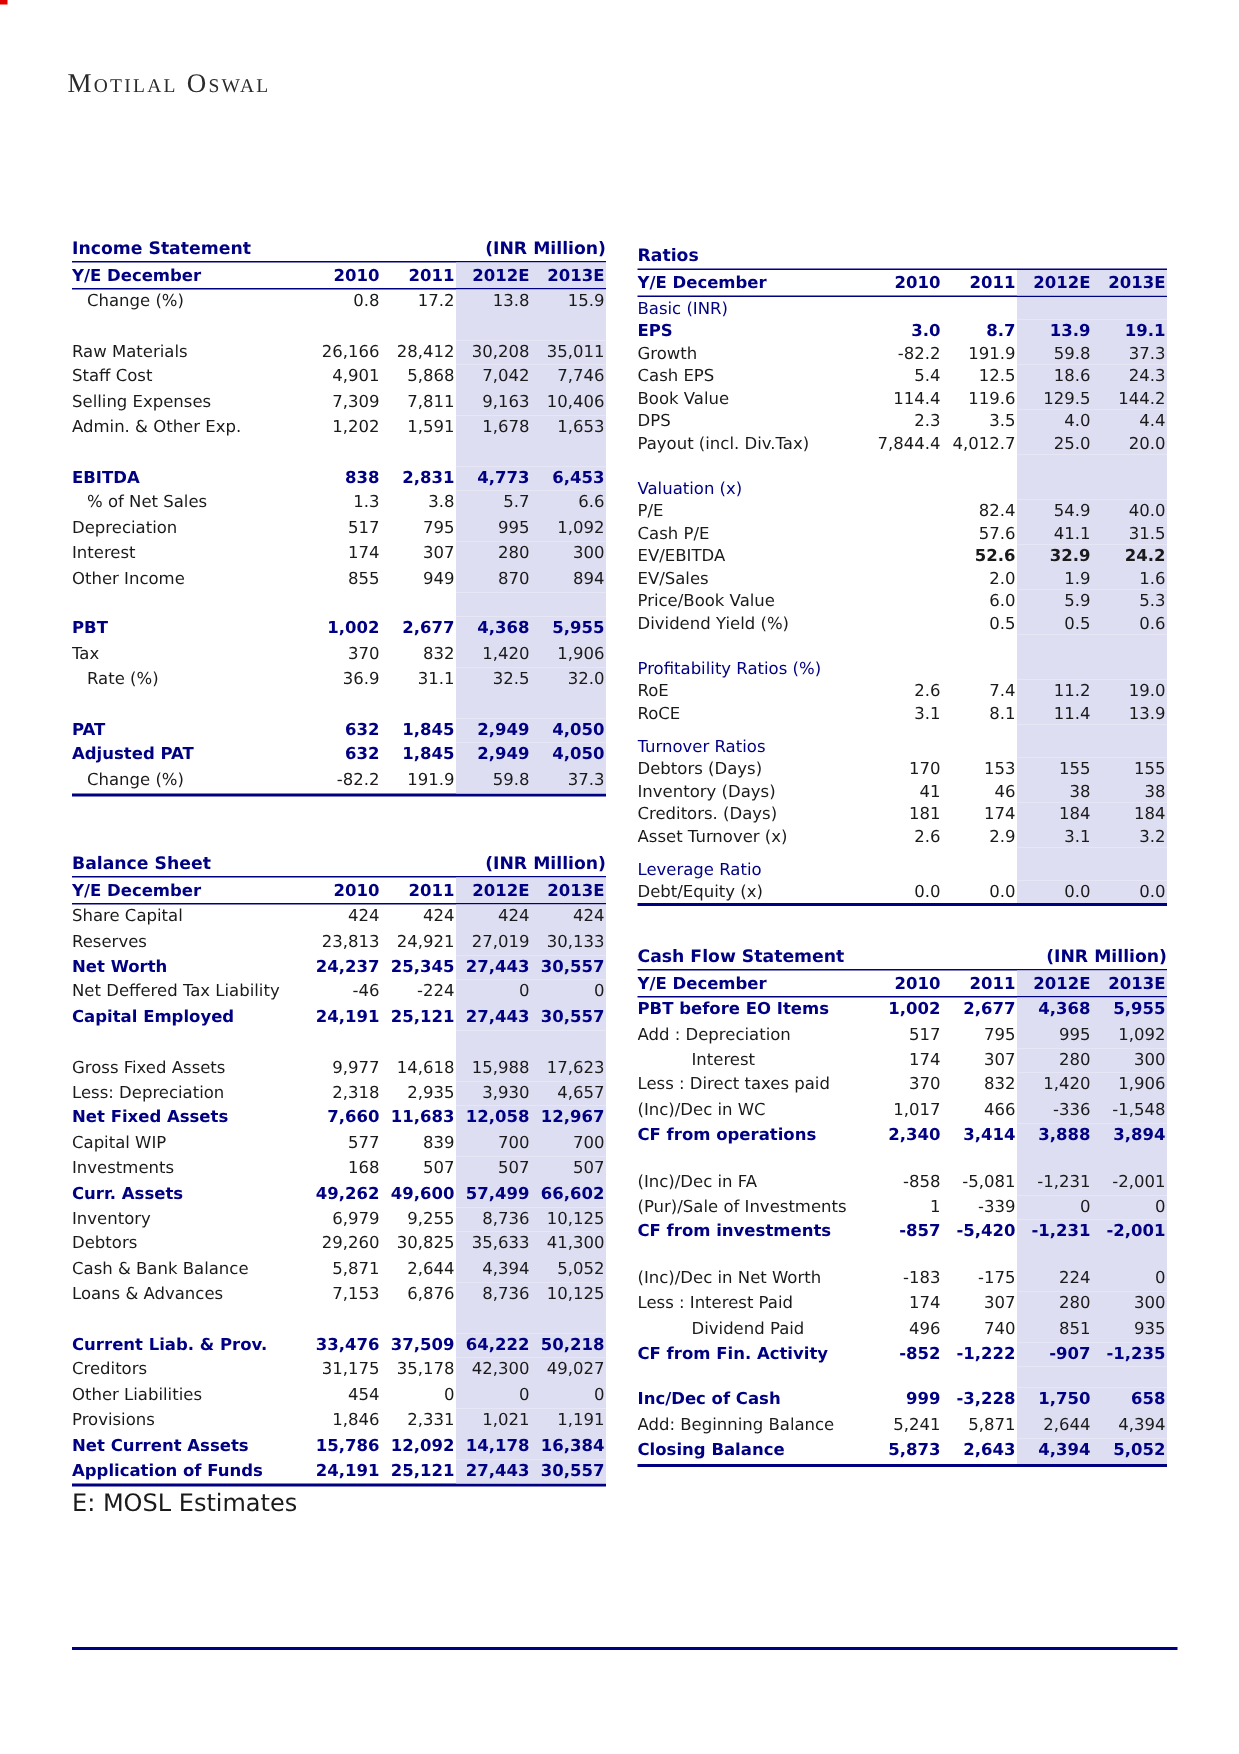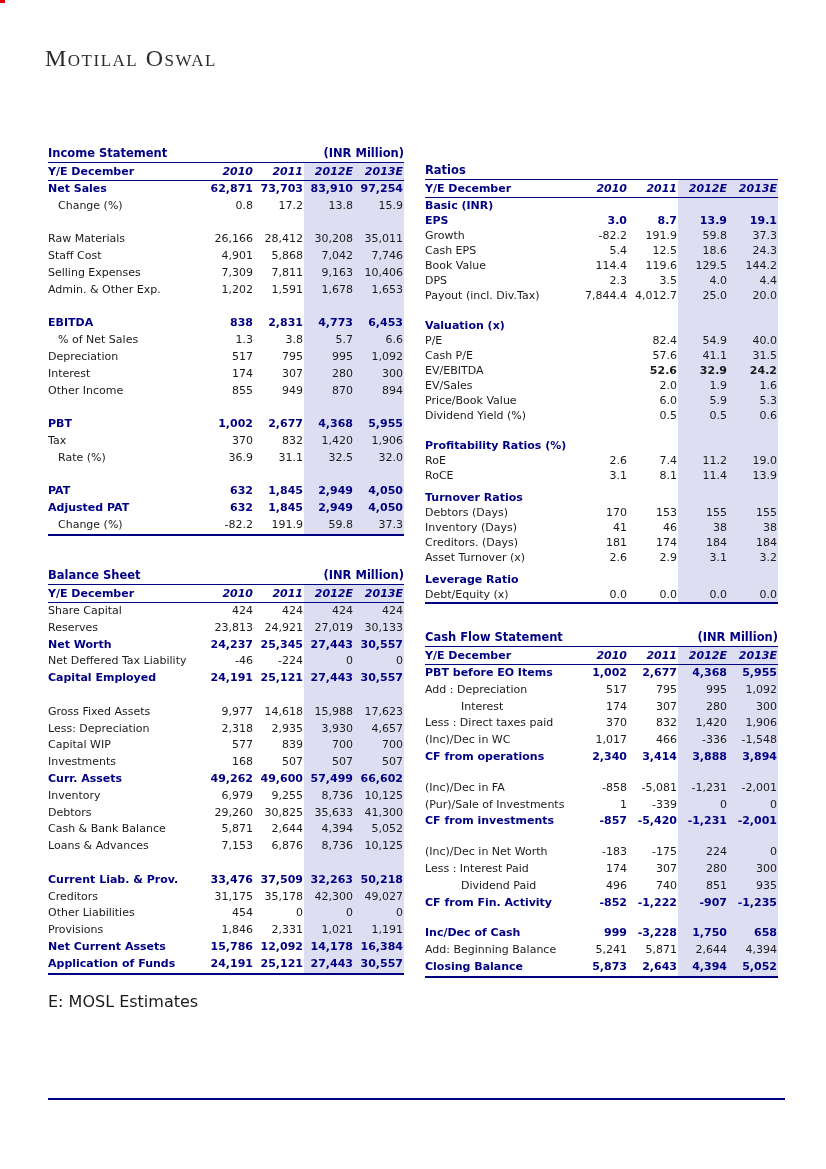--- a/index.html
+++ b/index.html
@@ -18,52 +18,52 @@
     overflow:hidden;
   }
   #corner-mark{
     position:absolute;left:0;top:0;width:5px;height:3px;
     background:var(--red-mark);
   }
   #logo{
     position:absolute;left:45px;top:45px;
     font-family:"Liberation Serif","DejaVu Serif",serif;
     font-variant:small-caps;
-    font-size:24px;font-weight:500;letter-spacing:1.5px;
+    font-size:18px;font-weight:500;letter-spacing:1.5px;
     color:#2b2b2b;white-space:nowrap;
   }
   .tbl{
     position:absolute;
     font-size:11px;
     border-bottom:2px solid var(--navy);
   }
-  #income-statement{left:48px;top:144px;width:356px;--rh:16.8px;}
+  #income-statement{left:48px;top:156px;width:356px;--rh:16.8px;}
   #balance-sheet   {left:48px;top:566px;width:356px;--rh:16.8px;}
   #ratios          {left:425px;top:148px;width:353px;margin-top:13px;--rh:15px;}
   #cash-flow       {left:425px;top:628px;width:353px;--rh:16.8px;}
 
   .t-title{
     display:flex;justify-content:space-between;align-items:flex-end;
     height:19px;line-height:18px;
     border-bottom:1.5px solid var(--navy);
     font-weight:bold;color:var(--navy);font-size:11.5px;
     white-space:nowrap;
   }
   .row{display:flex;height:var(--rh);line-height:var(--rh);}
   .row.head{
     height:18px;line-height:17px;
     font-weight:bold;color:var(--navy);
     border-bottom:1.5px solid var(--navy);
   }
-  .row.head .val{line-height:17px;font-style:italic;}
+  .row.head .val{line-height:17px;}
   .label{flex:1;white-space:nowrap;overflow:hidden;}
   .val{width:50px;text-align:right;white-space:nowrap;padding-right:1px;}
   .val.c2,.val.c3{background:var(--shade);}
   .row.bold{color:var(--navy);font-weight:bold;}
-  .row.sub{color:var(--navy);font-weight:bold;}
+  .row.sub{color:var(--navy);font-weight:normal;}
   .row.indent .label{padding-left:10px;}
   .row.indent2 .label{padding-left:36px;}
   .row.blank{height:var(--rh);}
   #ratios .row.blank{height:15px;}
   #ratios .row.blank-small{height:7px;}
   #cash-flow .row.blank{height:14px;}
   .val.vb{font-weight:bold;}
   #estimates-note{
     position:absolute;left:48px;top:992px;
     font-size:16px;color:var(--text);white-space:nowrap;
@@ -84,27 +84,20 @@
       <span class="t-name">Income Statement</span>
       <span class="t-unit">(INR Million)</span>
     </div>
     <div class="row head">
       <span class="label">Y/E December</span>
       <span class="val c0">2010</span>
       <span class="val c1">2011</span>
       <span class="val c2">2012E</span>
       <span class="val c3">2013E</span>
     </div>
-    <div class="row bold">
-      <span class="label">Net Sales</span>
-      <span class="val c0">62,871</span>
-      <span class="val c1">73,703</span>
-      <span class="val c2">83,910</span>
-      <span class="val c3">97,254</span>
-    </div>
     <div class="row indent">
       <span class="label">Change (%)</span>
       <span class="val c0">0.8</span>
       <span class="val c1">17.2</span>
       <span class="val c2">13.8</span>
       <span class="val c3">15.9</span>
     </div>
     <div class="row blank">
       <span class="label"></span>
       <span class="val c0"></span>
@@ -509,20 +502,27 @@
       <span class="val c2">15,988</span>
       <span class="val c3">17,623</span>
     </div>
     <div class="row">
       <span class="label">Less: Depreciation</span>
       <span class="val c0">2,318</span>
       <span class="val c1">2,935</span>
       <span class="val c2">3,930</span>
       <span class="val c3">4,657</span>
     </div>
+    <div class="row bold">
+      <span class="label">Net Fixed Assets</span>
+      <span class="val c0">7,660</span>
+      <span class="val c1">11,683</span>
+      <span class="val c2">12,058</span>
+      <span class="val c3">12,967</span>
+    </div>
     <div class="row">
       <span class="label">Capital WIP</span>
       <span class="val c0">577</span>
       <span class="val c1">839</span>
       <span class="val c2">700</span>
       <span class="val c3">700</span>
     </div>
     <div class="row">
       <span class="label">Investments</span>
       <span class="val c0">168</span>
@@ -569,21 +569,21 @@
       <span class="label"></span>
       <span class="val c0"></span>
       <span class="val c1"></span>
       <span class="val c2"></span>
       <span class="val c3"></span>
     </div>
     <div class="row bold">
       <span class="label">Current Liab. &amp; Prov.</span>
       <span class="val c0">33,476</span>
       <span class="val c1">37,509</span>
-      <span class="val c2">32,263</span>
+      <span class="val c2">64,222</span>
       <span class="val c3">50,218</span>
     </div>
     <div class="row">
       <span class="label">Creditors</span>
       <span class="val c0">31,175</span>
       <span class="val c1">35,178</span>
       <span class="val c2">42,300</span>
       <span class="val c3">49,027</span>
     </div>
     <div class="row">

